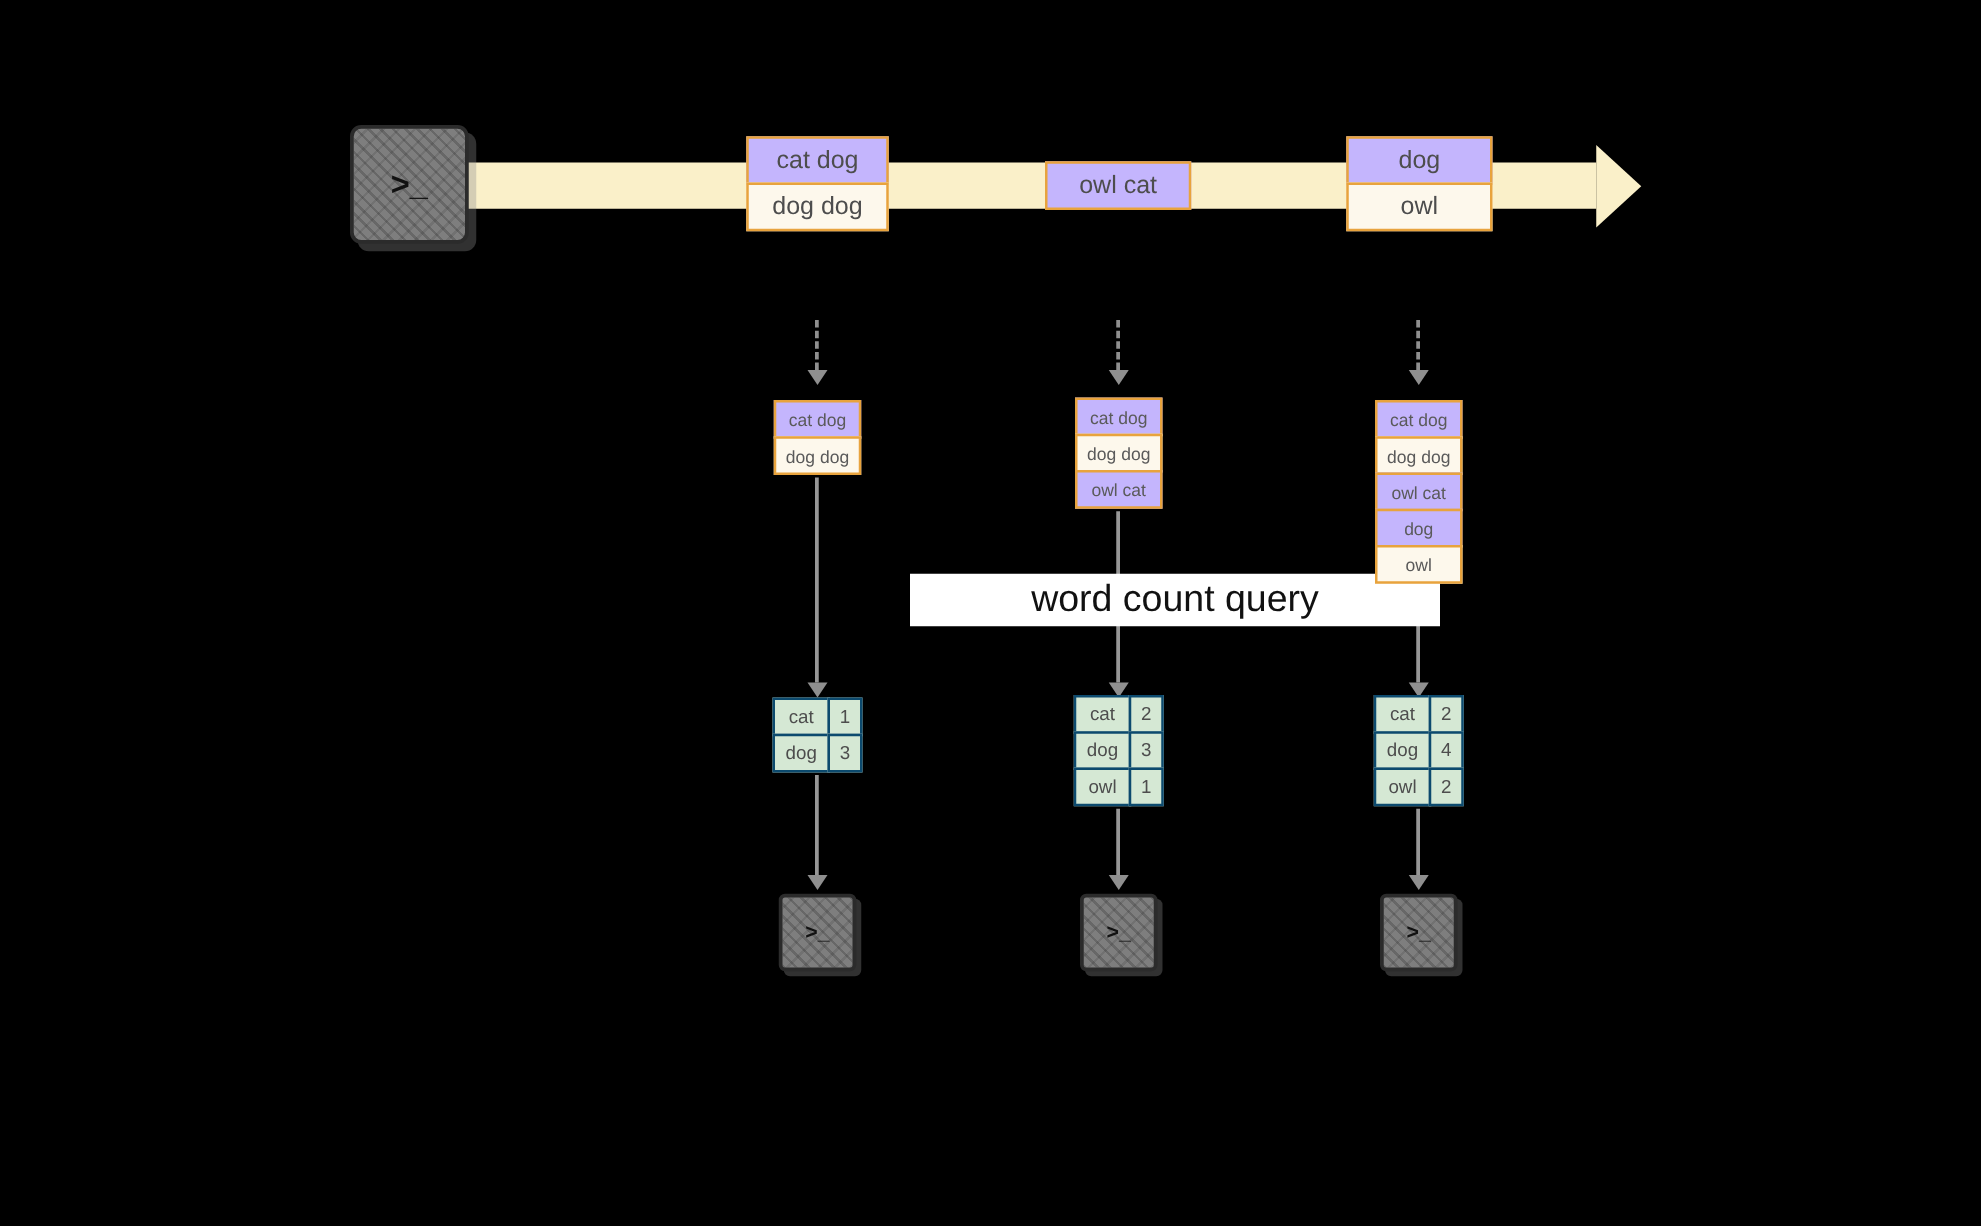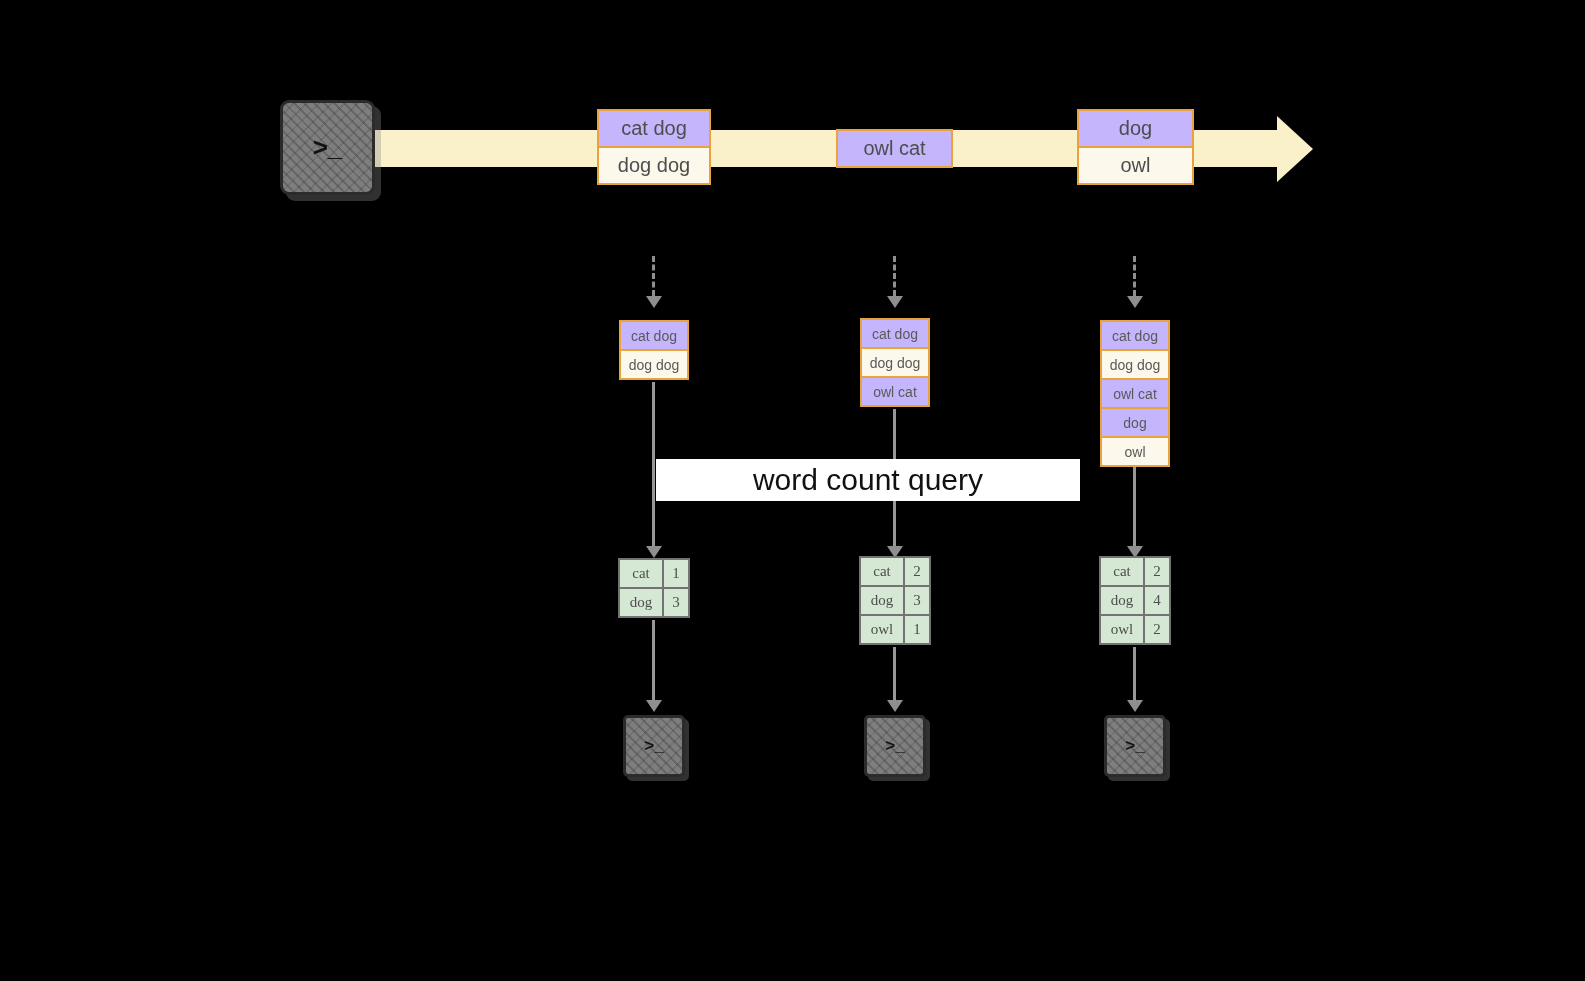--- a/index.html
+++ b/index.html
@@ -35,29 +35,29 @@
   .head-down { position:absolute; width:0; height:0;
     border-left:8px solid transparent; border-right:8px solid transparent; border-top:12px solid #8F8F8F; z-index:1; }
 
   
   .state-stack { position:absolute; width:70px; z-index:3; }
   .state-row { height:31px; margin-top:-2px; border:2px solid #E8A33D; display:flex; align-items:center; justify-content:center;
     font-size:14px; color:#5A5A5A; }
   .state-row:first-child { margin-top:0; }
 
   
-  .query-banner { position:absolute; left:656px; top:459px; width:424px; height:42px; background:#FFFFFF; z-index:2;
+  .query-banner { position:absolute; left:728px; top:459px; width:424px; height:42px; background:#FFFFFF; z-index:2;
     display:flex; align-items:center; justify-content:center; font-size:30px; color:#111111; }
 
   
   .count-table { position:absolute; z-index:3; }
   .count-row { display:flex; margin-top:-2px; }
   .count-row:first-child { margin-top:0; }
-  .count-cell { height:31px; border:2px solid #737373; background:#D5E8D4; display:flex; align-items:center; justify-content:center;
-    font-size:15px; color:#4D4D4D;font-family:Liberation Serif, serif; }
+  .count-cell { height:31px; border:2px solid #0c4a6e; background:#D5E8D4; display:flex; align-items:center; justify-content:center;
+    font-size:15px; color:#4D4D4D; }
   .count-word { width:46px; }
   .count-value { width:28px; margin-left:-2px; }
 </style>
 </head>
 <body>
 
 <div class="canvas">
 
   <div class="stream-band"></div>
   <div class="stream-head"></div>

